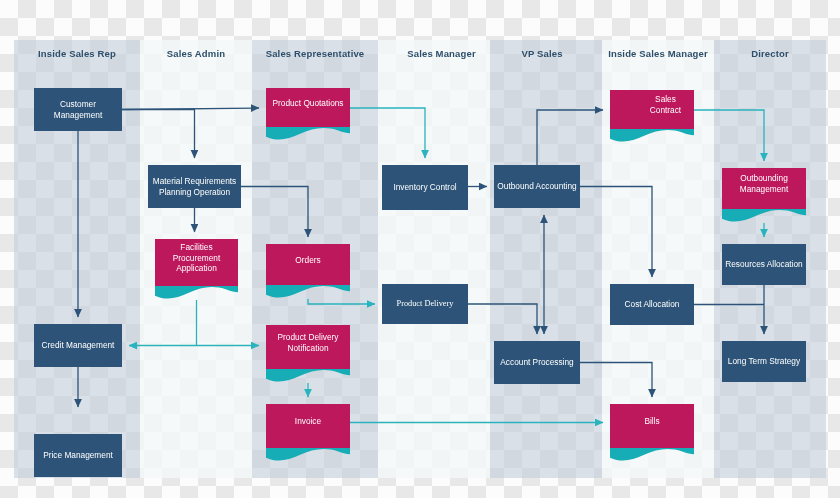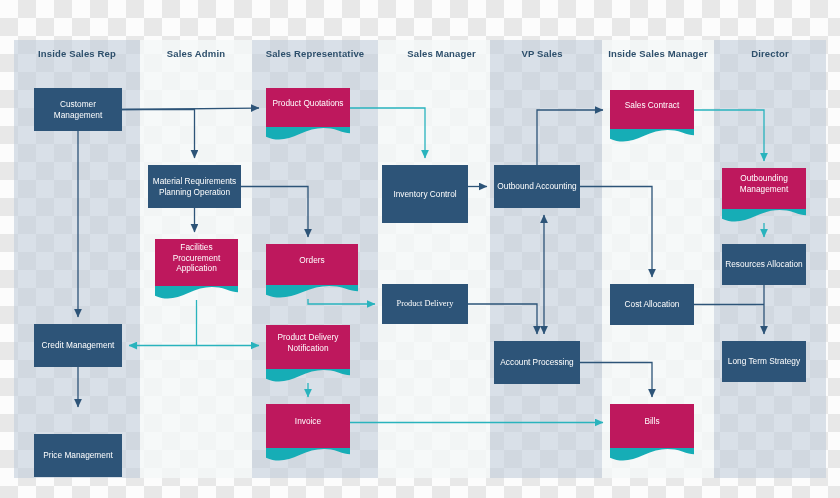--- a/index.html
+++ b/index.html
@@ -142,51 +142,51 @@
           <path d="M0,0 L0,11 C14,17 26,14 40,8 C56,1 70,-1 86,4 C92,6 96,7 100,7 L100,0 Z" fill="#16adb6"></path>
         </svg>
         <span class="lbl">Facilities Procurement Application</span>
       </div>
       <div class="node doc" style="left: 266px; top: 88px; width: 84px; height: 40px;">
         <svg class="wave" viewBox="0 0 100 16" preserveAspectRatio="none">
           <path d="M0,0 L0,11 C14,17 26,14 40,8 C56,1 70,-1 86,4 C92,6 96,7 100,7 L100,0 Z" fill="#16adb6"></path>
         </svg>
         <span class="lbl">Product Quotations</span>
       </div>
-      <div class="node doc" style="left: 266px; top: 244px; width: 92px; height: 42px;">
+      <div class="node doc" style="left: 266px; top: 244px; width: 84px; height: 42px;">
         <svg class="wave" viewBox="0 0 100 16" preserveAspectRatio="none">
           <path d="M0,0 L0,11 C14,17 26,14 40,8 C56,1 70,-1 86,4 C92,6 96,7 100,7 L100,0 Z" fill="#16adb6"></path>
         </svg>
         <span class="lbl">Orders</span>
       </div>
       <div class="node doc" style="left: 266px; top: 325px; width: 84px; height: 45px;">
         <svg class="wave" viewBox="0 0 100 16" preserveAspectRatio="none">
           <path d="M0,0 L0,11 C14,17 26,14 40,8 C56,1 70,-1 86,4 C92,6 96,7 100,7 L100,0 Z" fill="#16adb6"></path>
         </svg>
         <span class="lbl">Product Delivery Notification</span>
       </div>
       <div class="node doc" style="left: 266px; top: 404px; width: 84px; height: 45px;">
         <svg class="wave" viewBox="0 0 100 16" preserveAspectRatio="none">
           <path d="M0,0 L0,11 C14,17 26,14 40,8 C56,1 70,-1 86,4 C92,6 96,7 100,7 L100,0 Z" fill="#16adb6"></path>
         </svg>
         <span class="lbl">Invoice</span>
       </div>
-      <div class="node rect" style="left: 382px; top: 165px; width: 86px; height: 58px;">
+      <div class="node rect" style="left: 382px; top: 165px; width: 86px; height: 45px;">
         <span class="lbl">Inventory Control</span>
       </div>
       <div class="node rect" style="left: 382px; top: 284px; width: 86px; height: 40px; font-family: Liberation Serif, serif;">
         <span class="lbl">Product Delivery</span>
       </div>
       <div class="node rect" style="left: 494px; top: 165px; width: 86px; height: 43px;">
         <span class="lbl">Outbound Accounting</span>
       </div>
       <div class="node rect" style="left: 494px; top: 341px; width: 86px; height: 43px;">
         <span class="lbl">Account Processing</span>
       </div>
-      <div class="node doc" style="left: 610px; top: 90px; width: 84px; height: 40px;">
+      <div class="node doc" style="left: 610px; top: 90px; width: 84px; height: 40px; padding-left: 30px;">
         <svg class="wave" viewBox="0 0 100 16" preserveAspectRatio="none">
           <path d="M0,0 L0,11 C14,17 26,14 40,8 C56,1 70,-1 86,4 C92,6 96,7 100,7 L100,0 Z" fill="#16adb6"></path>
         </svg>
         <span class="lbl">Sales Contract</span>
       </div>
       <div class="node rect" style="left: 610px; top: 284px; width: 84px; height: 41px;">
         <span class="lbl">Cost Allocation</span>
       </div>
       <div class="node doc" style="left: 610px; top: 404px; width: 84px; height: 45px;">
         <svg class="wave" viewBox="0 0 100 16" preserveAspectRatio="none">

